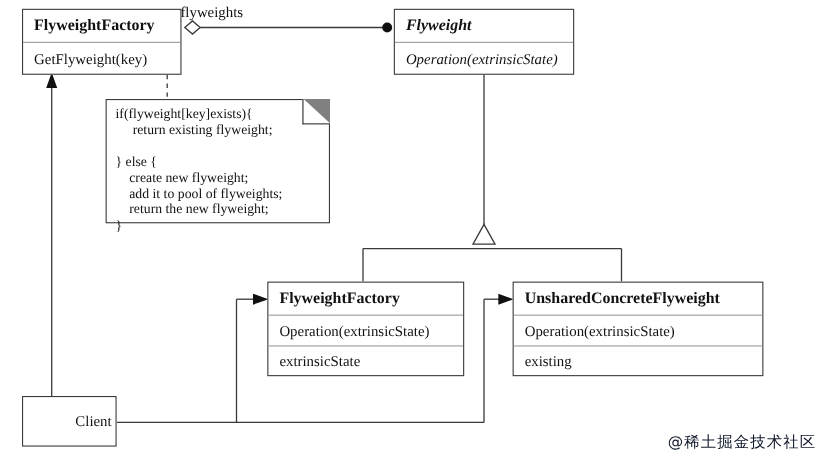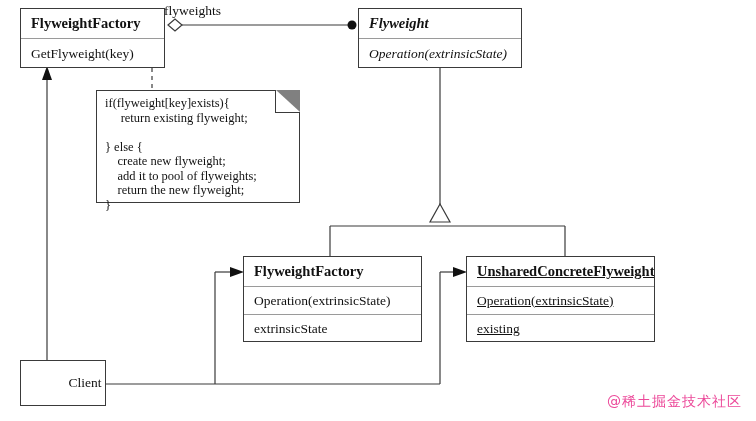--- a/index.html
+++ b/index.html
@@ -94,21 +94,21 @@
     right: 6px;
     font-size: 12.5px;
     line-height: 14.5px;
     white-space: pre;
   }
   .watermark {
     position: absolute;
     right: 14px;
     bottom: 10px;
     font-size: 14px;
-    color: #ec4899;
+    color: #0f172a;
     font-family: "DejaVu Sans", sans-serif;
     letter-spacing: 1px;
     white-space: nowrap;
   }
   .center-txt { justify-content: center; }
 </style>
 </head>
 <body>
 
 <div id="canvas">
@@ -181,21 +181,21 @@
       <span class="cls-name">FlyweightFactory</span>
     </div>
     <div class="uml-row divider" style="height:28px;">
       <span class="cls-member">Operation(extrinsicState)</span>
     </div>
     <div class="uml-row divider" style="height:29px;">
       <span class="cls-member">extrinsicState</span>
     </div>
   </div>
 
-  <div class="uml-box" style="left:466px; top:256px; width:189px; height:86px;text-decoration:underline;">
+  <div class="uml-box" style="left:466px; top:256px; width:228px; height:86px;">
     <div class="uml-row" style="height:29px;">
       <span class="cls-name">UnsharedConcreteFlyweight</span>
     </div>
     <div class="uml-row divider" style="height:28px;">
       <span class="cls-member">Operation(extrinsicState)</span>
     </div>
     <div class="uml-row divider" style="height:29px;">
       <span class="cls-member">existing</span>
     </div>
   </div>

